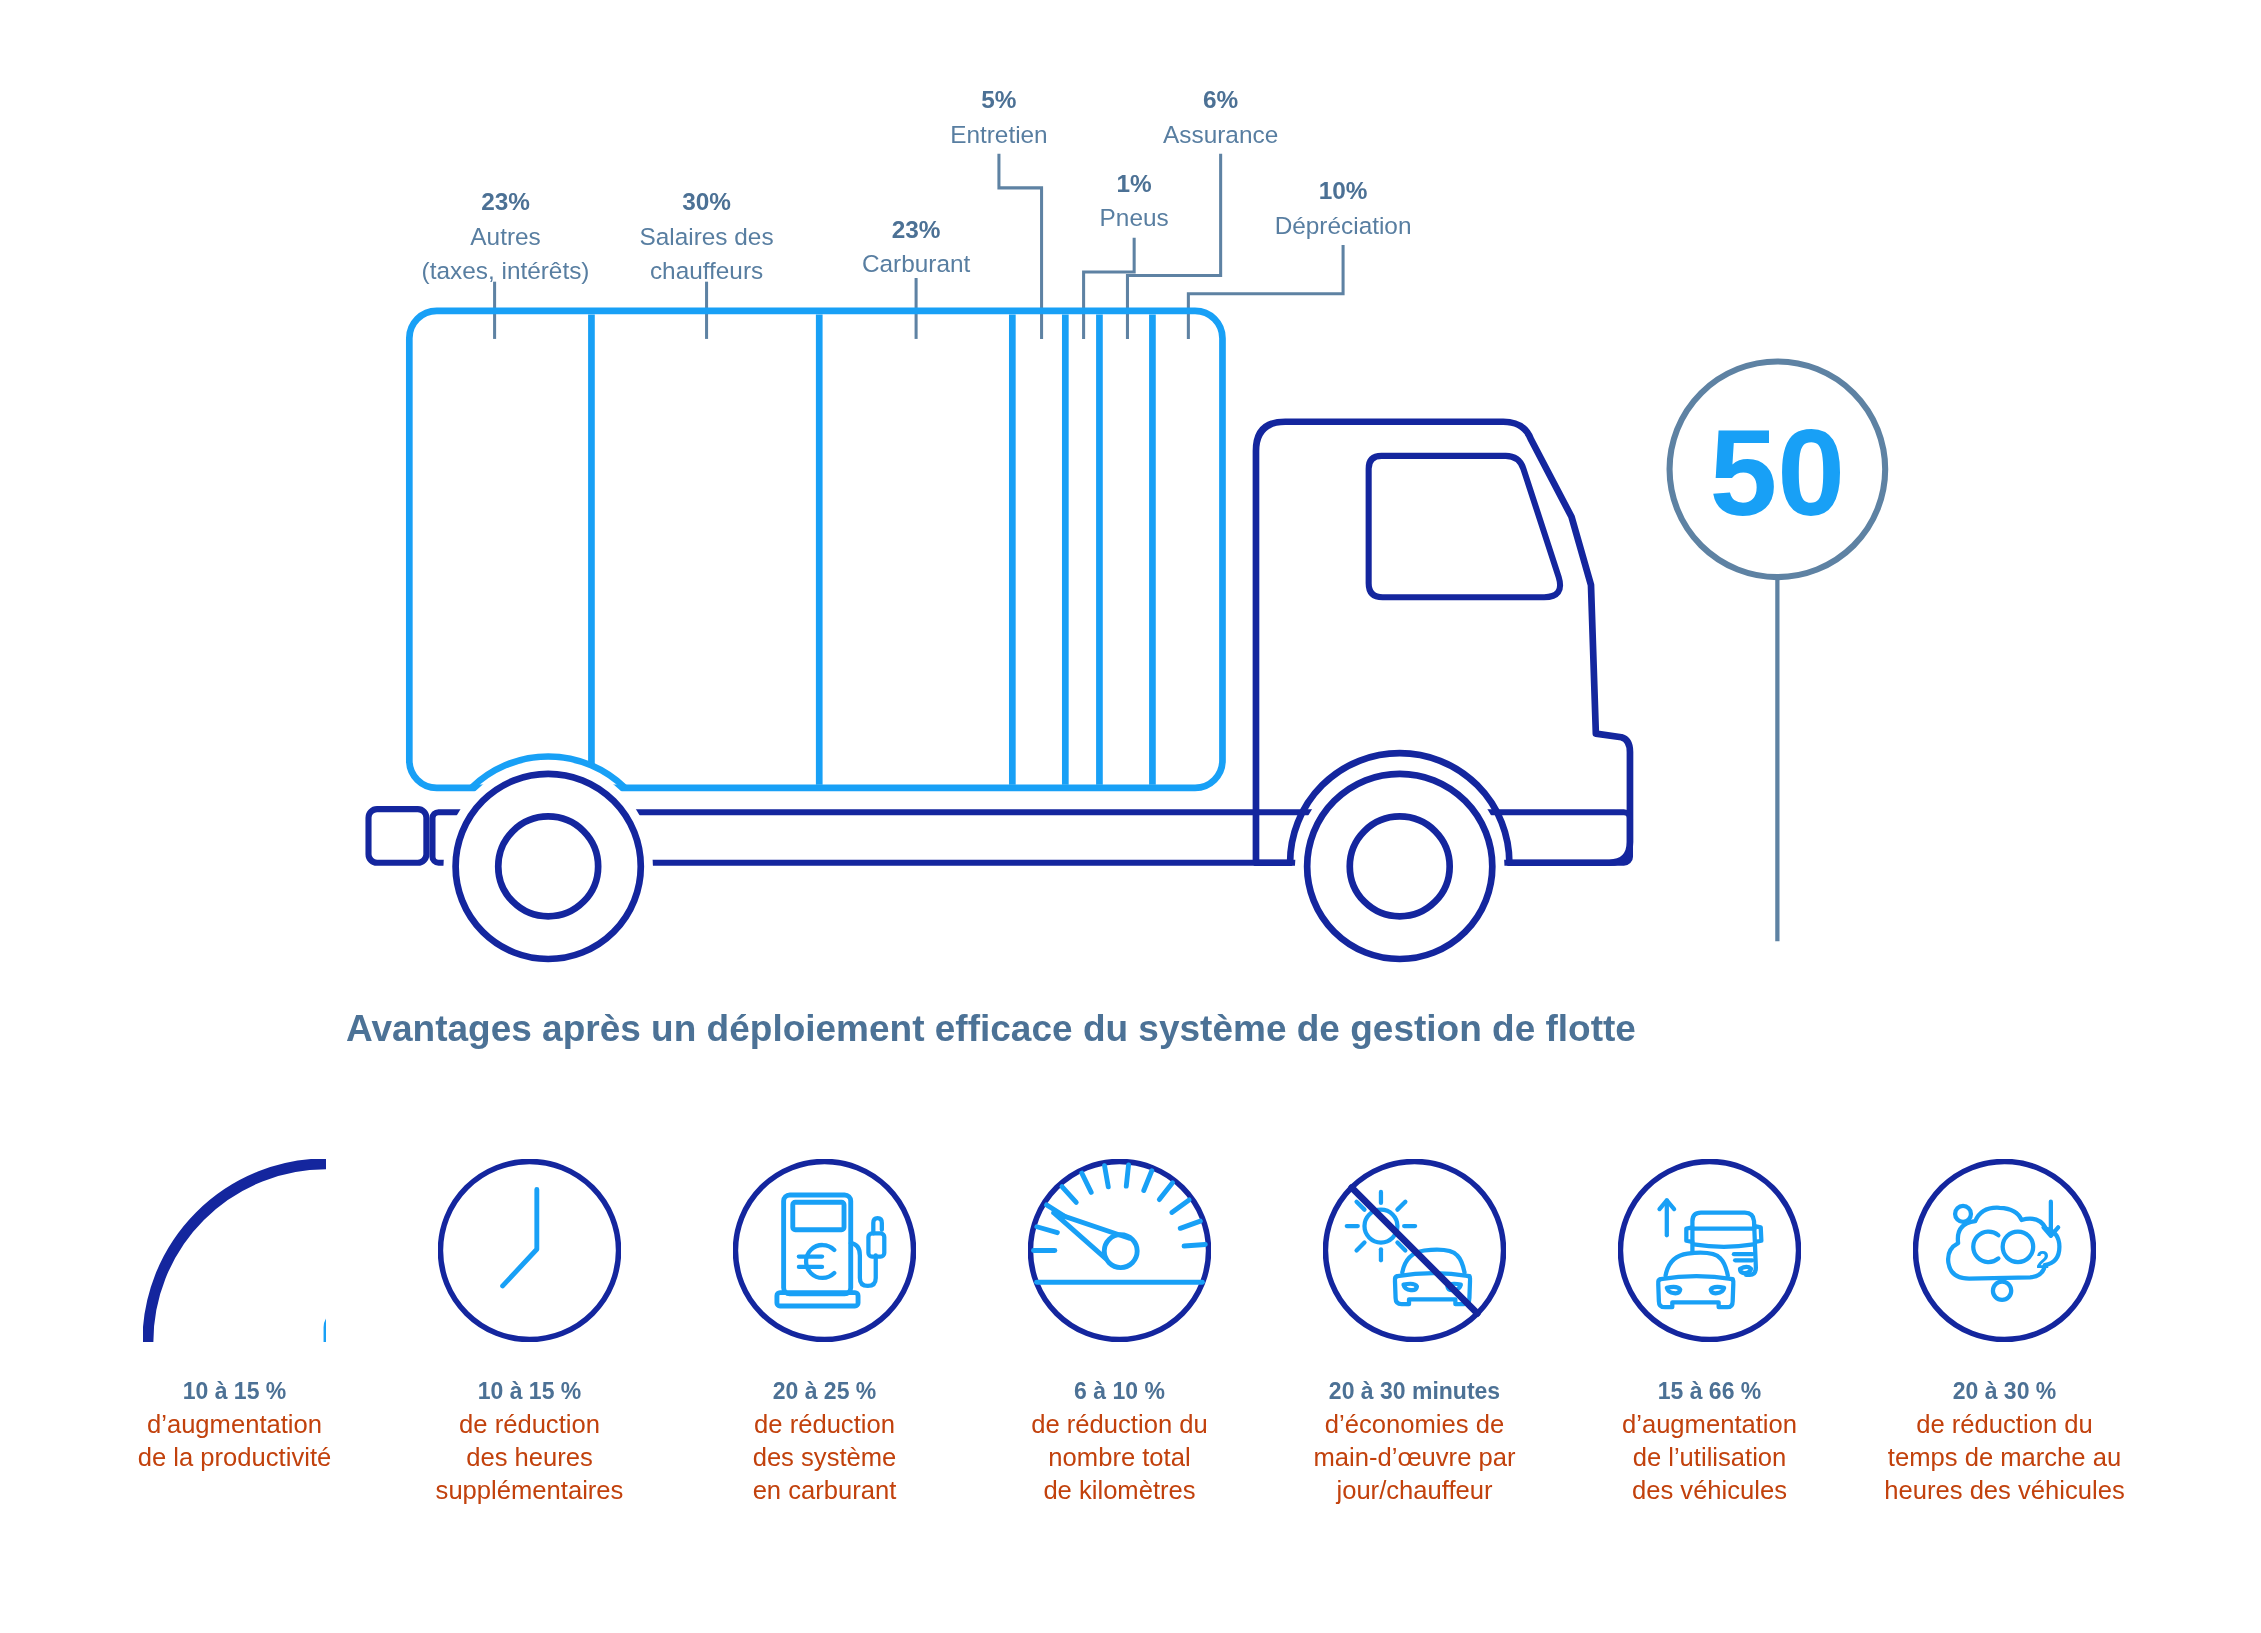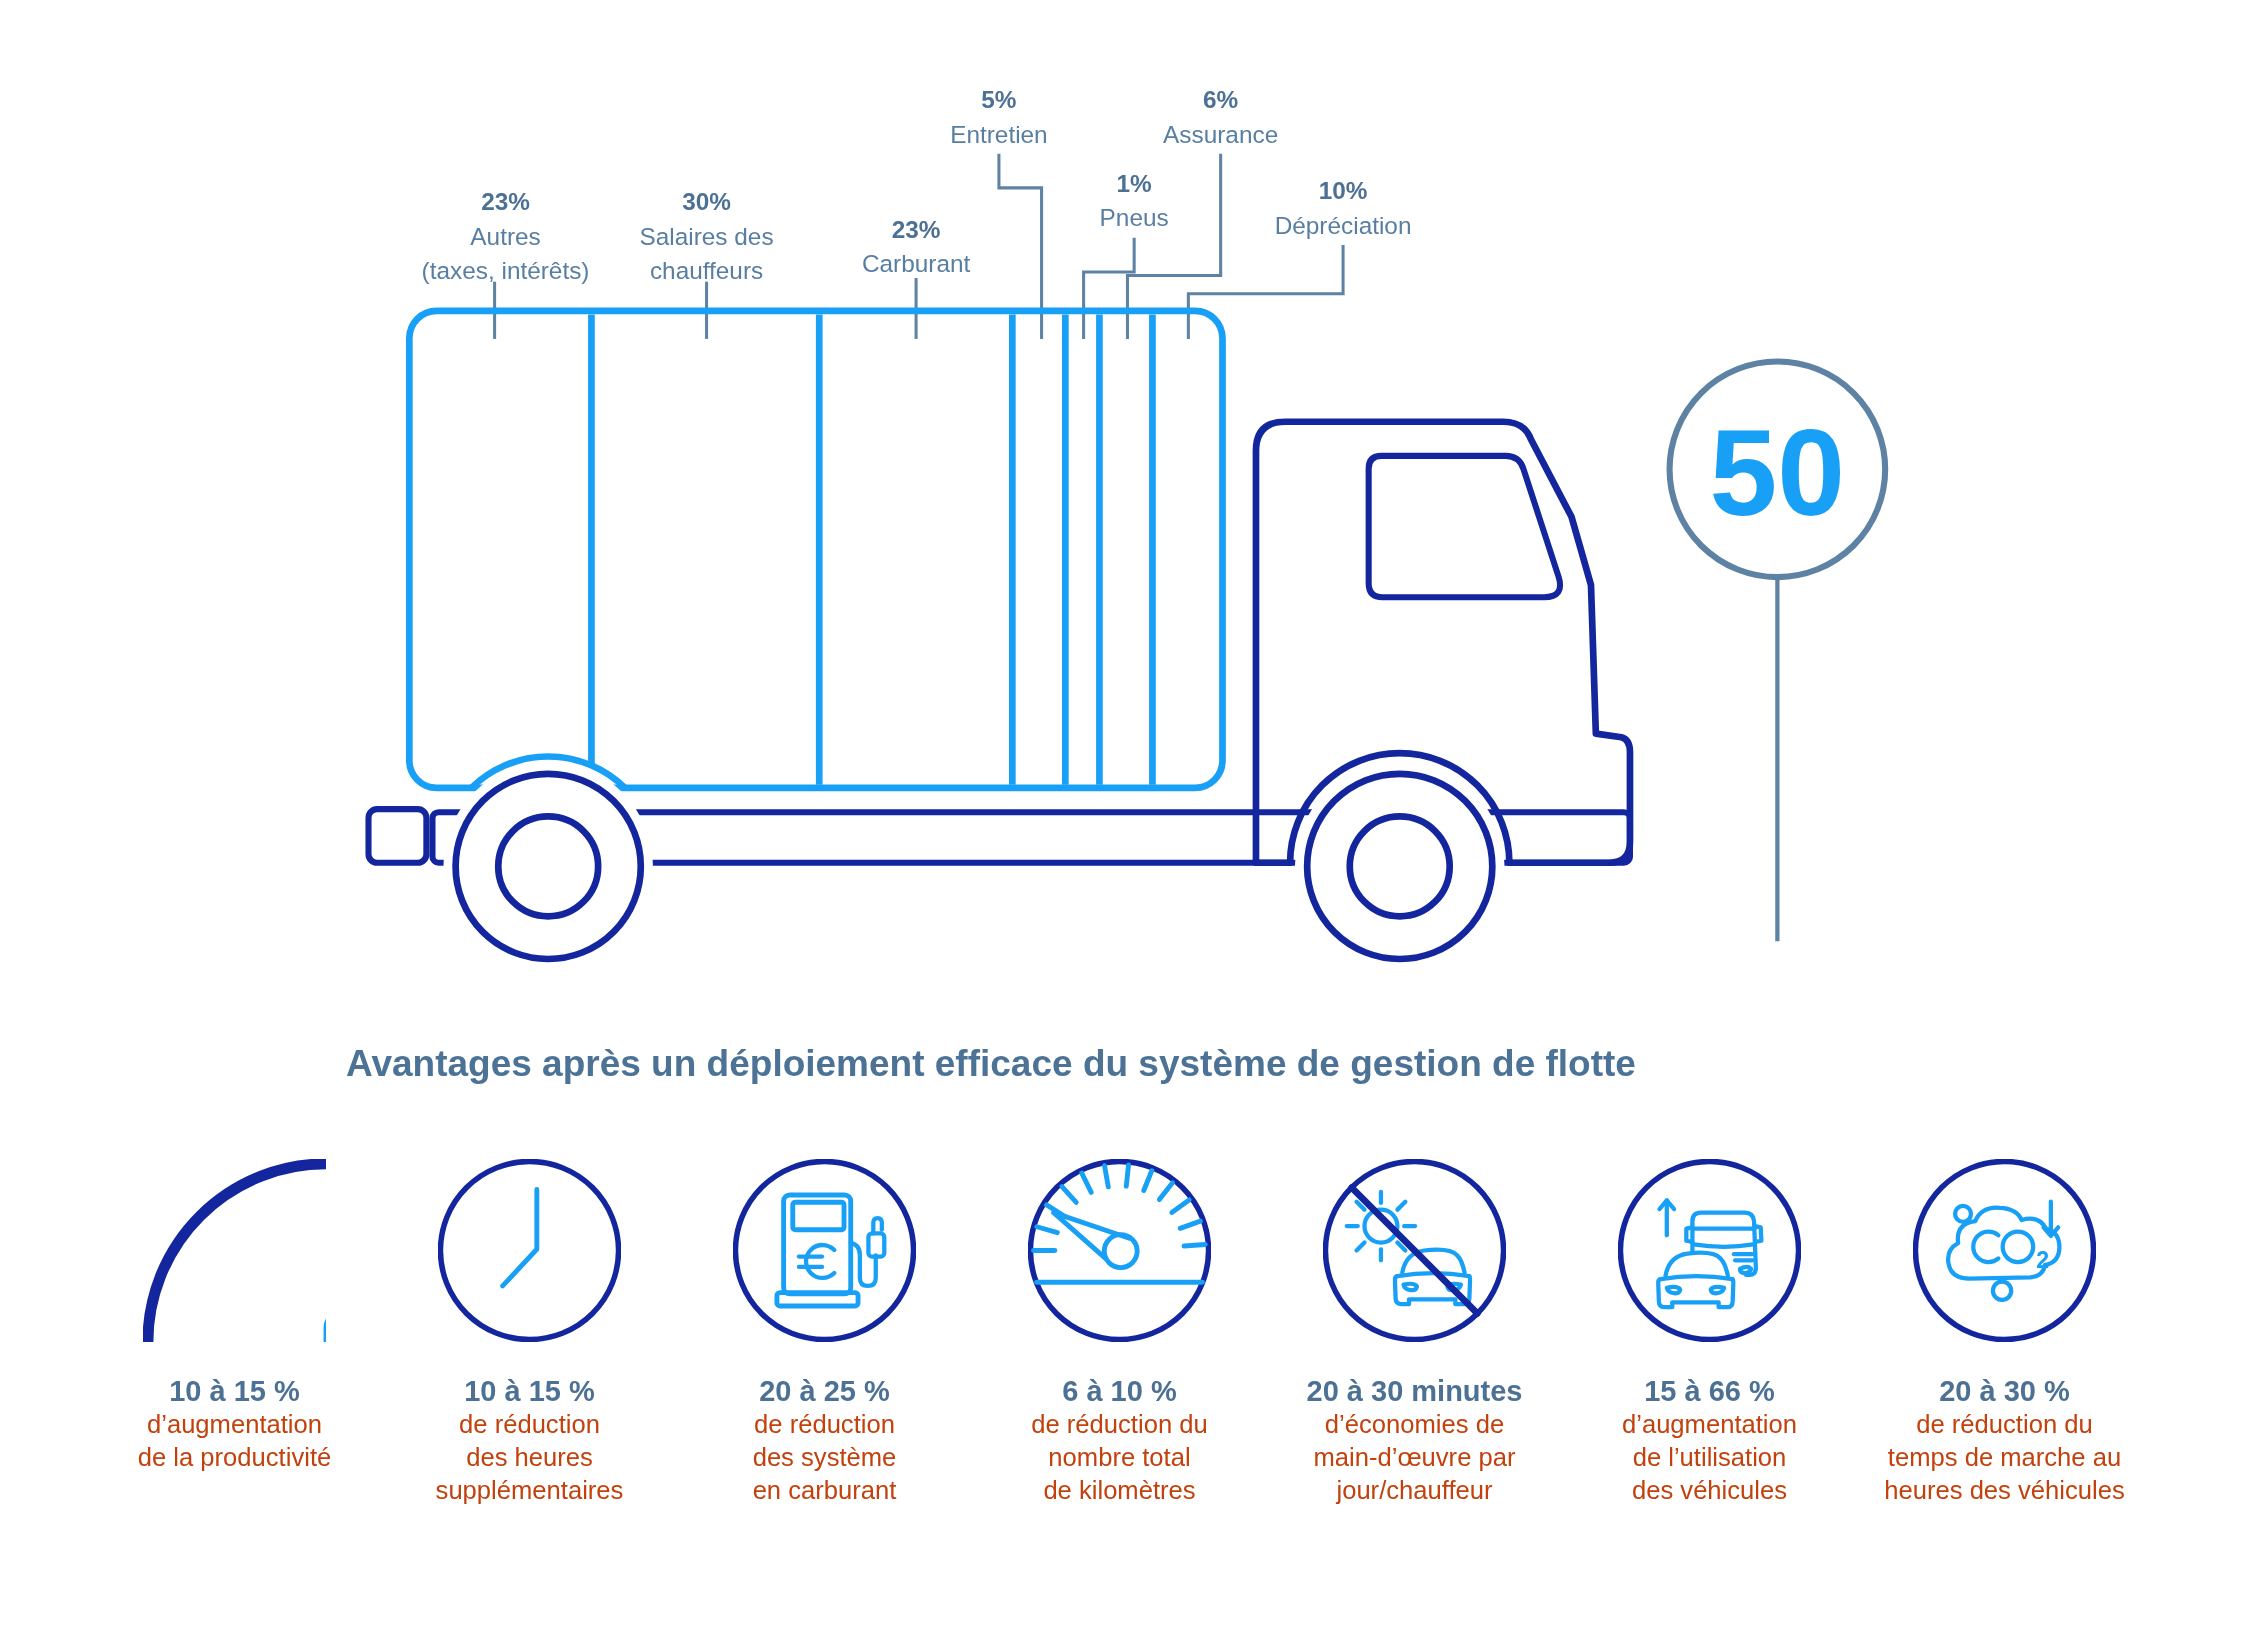--- a/index.html
+++ b/index.html
@@ -6,26 +6,26 @@
   body{width:2261px;height:1633px;position:relative;overflow:hidden;
        font-family:"Liberation Sans","DejaVu Sans",sans-serif;}
   #stage{position:absolute;inset:0;}
   #truck-svg{position:absolute;left:0;top:0;}
   .seg-pct{font-size:40px;font-weight:700;fill:#4C7195;}
   .seg-name{font-size:40px;font-weight:400;fill:#587EA1;}
   .sign-num{font-size:200px;font-weight:700;fill:#18A0F6;}
   .leader{stroke:#5E82A3;stroke-width:5;fill:none;}
   .lightblue{stroke:#18A0F6;fill:none;}
   .navy{stroke:#14269E;fill:none;}
-  #title{position:absolute;top:1043px;left:0;width:1982px;text-align:center;
+  #title{position:absolute;top:1008px;left:0;width:1982px;text-align:center;
          font-size:37px;font-weight:700;color:#4C7296;}
   #benefits{position:absolute;top:1159px;left:87px;display:flex;}
   .benefit{width:295px;text-align:center;}
   .benefit svg{display:block;margin:0 auto;}
-  .range{margin-top:32px;line-height:34px;font-size:29px;font-weight:700;color:#4C7195;}
+  .range{margin-top:32px;line-height:34px;font-size:23px;font-weight:700;color:#4C7195;}
   .desc{font-size:25.6px;line-height:33px;color:#c2410c;}
   .ib{stroke:#18A0F6;fill:none;stroke-width:8;stroke-linecap:round;stroke-linejoin:round;}
   .ib7{stroke:#18A0F6;fill:none;stroke-width:7;stroke-linecap:round;stroke-linejoin:round;}
   .ring{stroke:#14269E;fill:none;stroke-width:9;}
   .slash{stroke:#14269E;stroke-width:11;stroke-linecap:round;}
   .co2num{font-size:38px;font-weight:600;fill:#18A0F6;}
 </style>
 </head>
 <body>
 

